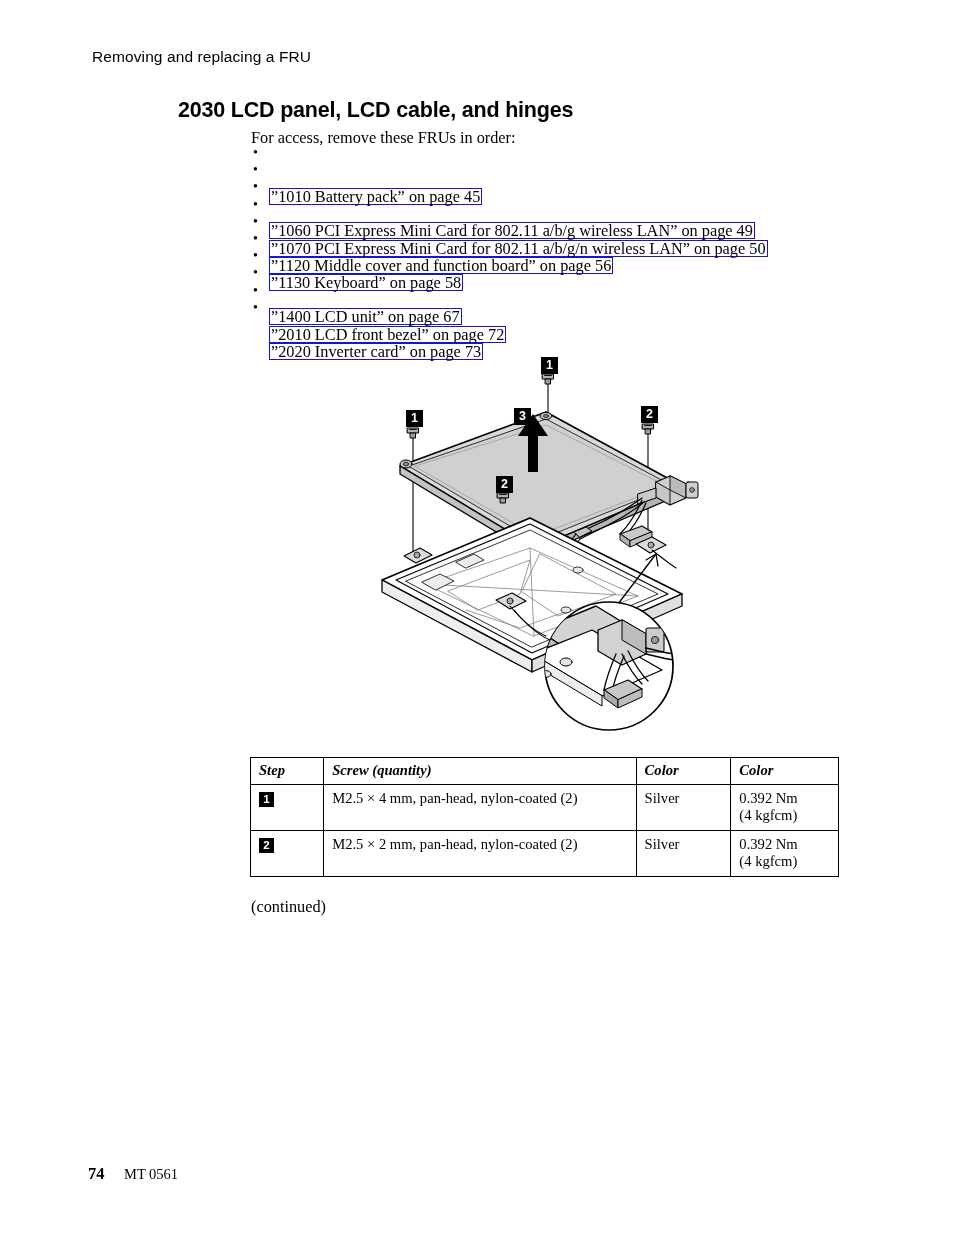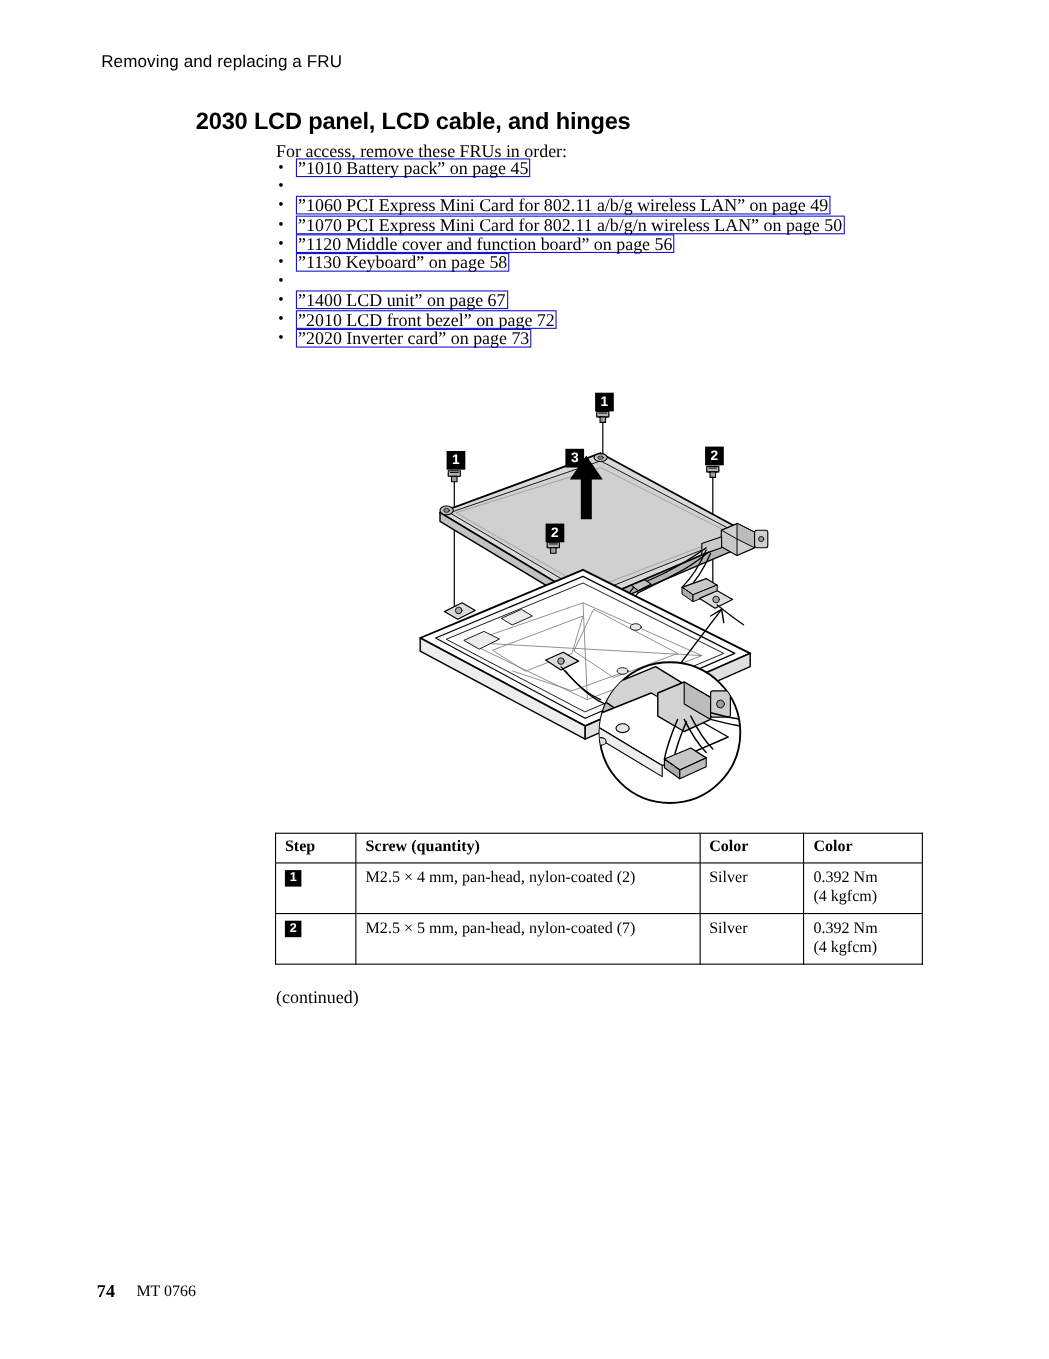--- a/index.html
+++ b/index.html
@@ -70,20 +70,21 @@
     top: 0;
     font-size: 14px;
   }
   #fru-list li .xref {
     display: inline-block;
     border: 1px solid #1414d2;
     padding: 0 1px;
     line-height: 15px;
     color: #000;
     box-sizing: border-box;
+    margin-top: 44px;
   }
 
   
   #figure {
     position: absolute;
     left: 370px;
     top: 348px;
     width: 360px;
     height: 400px;
   }
@@ -117,20 +118,21 @@
     padding: 5px 8px 6px 8px;
     text-align: left;
     vertical-align: top;
     font-weight: normal;
   }
   #screw-table thead th {
     font-weight: bold;
     font-size: 14.6px;
     padding-top: 4px;
     padding-bottom: 5px;
+    font-style: italic;
   }
   #screw-table .col-step   { width: 62px; }
   #screw-table .col-screw  { width: 341px; }
   #screw-table .col-color  { width: 86px; }
   #screw-table .col-torque { width: 100px; }
   #screw-table tbody td { height: 34px; }
   .step-badge {
     display: inline-block;
     width: 15px;
     height: 15px;
@@ -424,26 +426,26 @@
       <td>Silver</td>
       <td>
         <span>0.392 Nm</span>
         <span class="torque-line2">(4 kgfcm)</span>
       </td>
     </tr>
     <tr>
       <td>
         <span class="step-badge">2</span>
       </td>
-      <td>M2.5 × 5 mm, pan-head, nylon-coated (7)</td>
+      <td>M2.5 × 2 mm, pan-head, nylon-coated (2)</td>
       <td>Silver</td>
       <td>
         <span>0.392 Nm</span>
         <span class="torque-line2">(4 kgfcm)</span>
       </td>
     </tr>
   </tbody>
 </table>
 
 <div id="continued">(continued)</div>
 
 <div id="footer-page">74</div>
-<div id="footer-doc">MT 0766</div>
+<div id="footer-doc">MT 0561</div>
 
 </body></html>

